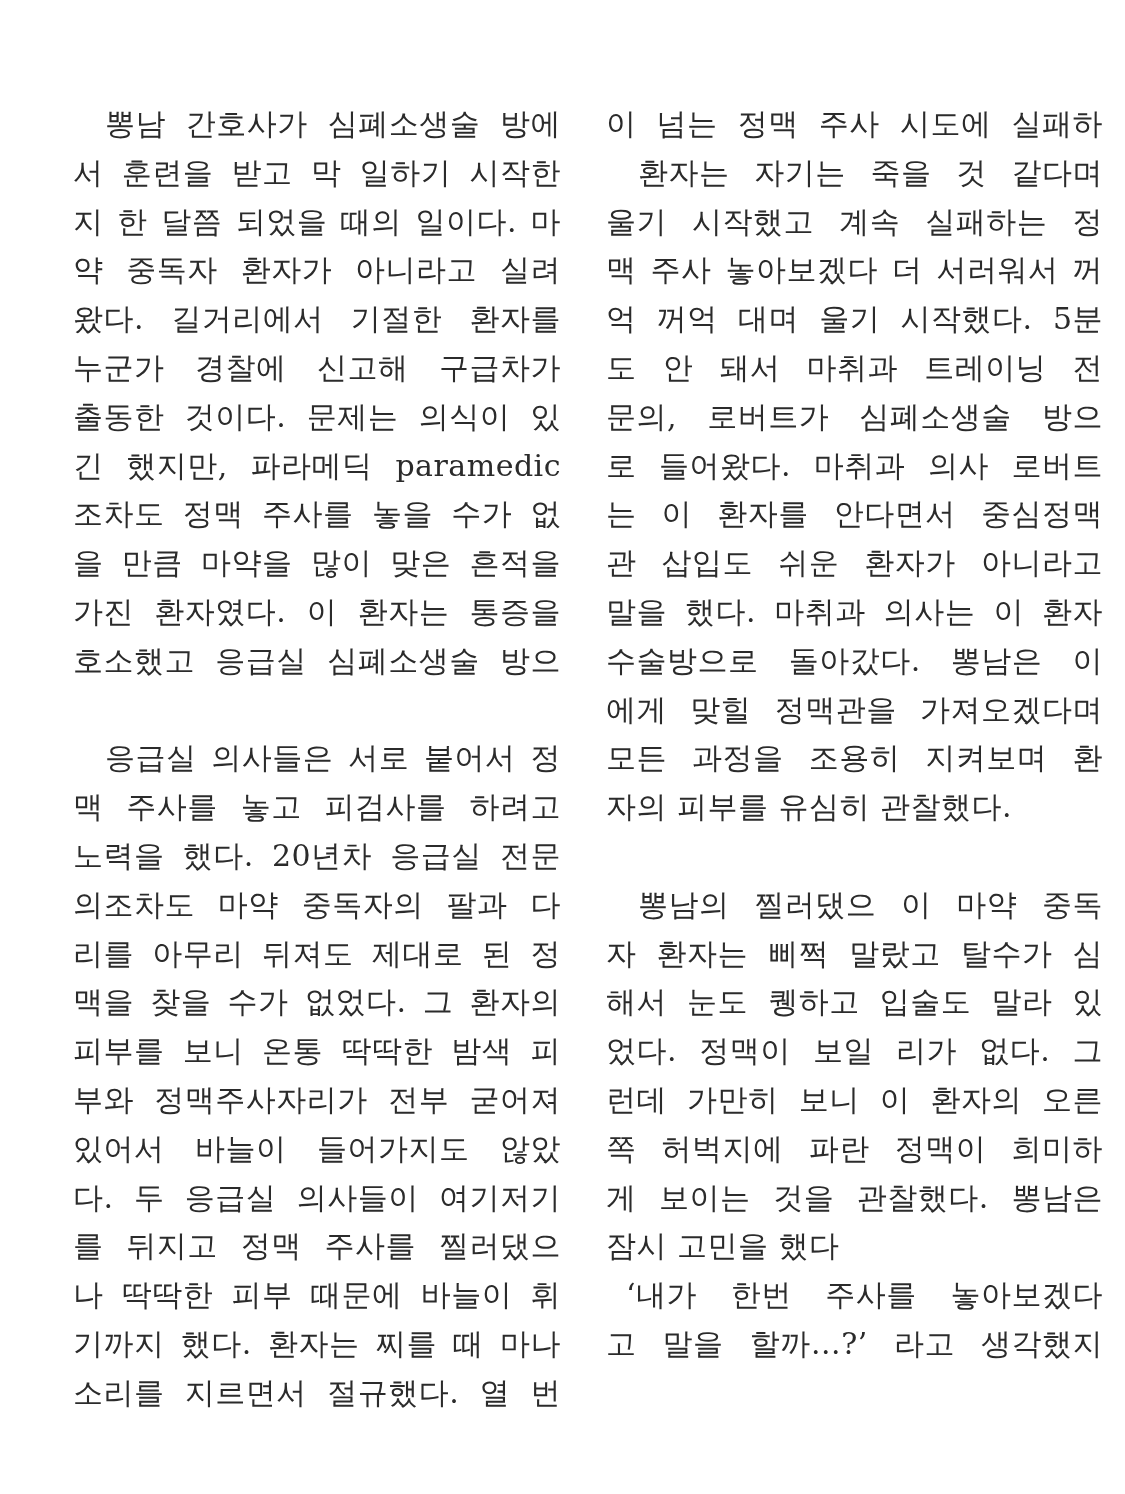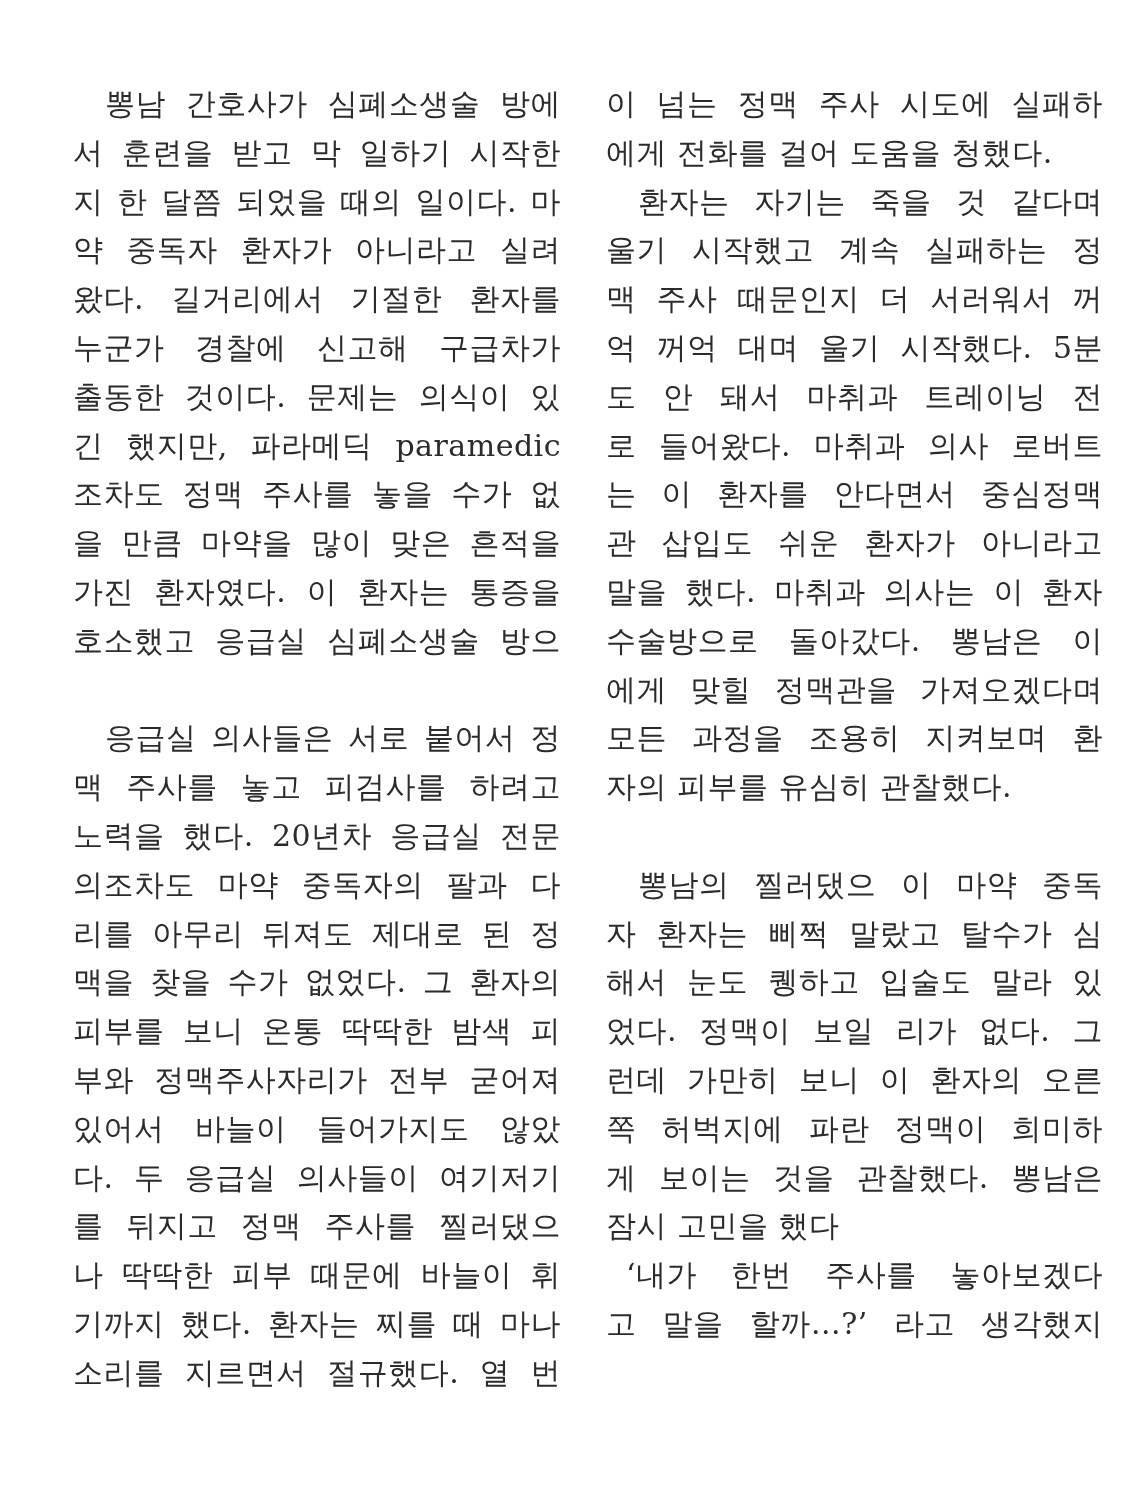--- a/index.html
+++ b/index.html
@@ -11,21 +11,21 @@
     position: relative;
     width: 1125px;
     height: 1494px;
     background: #ffffff;
     overflow: hidden;
     font-family: "DejaVu Serif", "Liberation Serif", serif;
     color: #2b2b2b;
   }
   .text-column {
     position: absolute;
-    top: 80px;
+    top: 100px;
   }
   .col-left  { left: 73px;  width: 488px; }
   .col-right { left: 606px; width: 497px; }
   .text-line {
     box-sizing: border-box;
     height: 48.8px;
     line-height: 48.8px;
     font-size: 30px;
     text-align: justify;
     text-align-last: justify;
@@ -66,26 +66,26 @@
       <div class="text-line">부와 정맥주사자리가 전부 굳어져</div>
       <div class="text-line">있어서 바늘이 들어가지도 않았</div>
       <div class="text-line">다. 두 응급실 의사들이 여기저기</div>
       <div class="text-line">를 뒤지고 정맥 주사를 찔러댔으</div>
       <div class="text-line">나 딱딱한 피부 때문에 바늘이 휘</div>
       <div class="text-line">기까지 했다. 환자는 찌를 때 마나</div>
       <div class="text-line">소리를 지르면서 절규했다. 열 번</div>
     </div>
   <div class="text-column col-right">
       <div class="text-line">이 넘는 정맥 주사 시도에 실패하</div>
-      <div class="text-line end">에게 전화를 걸어 도움을 청했다.</div>
       <div class="text-line indent">환자는 자기는 죽을 것 같다며</div>
       <div class="text-line">울기 시작했고 계속 실패하는 정</div>
-      <div class="text-line">맥 주사 때문인지 더 서러워서 꺼</div>
+      <div class="text-line">맥 주사 놓아보겠다 더 서러워서 꺼</div>
       <div class="text-line">억 꺼억 대며 울기 시작했다. 5분</div>
       <div class="text-line">도 안 돼서 마취과 트레이닝 전</div>
+      <div class="text-line">문의, 로버트가 심폐소생술 방으</div>
       <div class="text-line">로 들어왔다. 마취과 의사 로버트</div>
       <div class="text-line">는 이 환자를 안다면서 중심정맥</div>
       <div class="text-line">관 삽입도 쉬운 환자가 아니라고</div>
       <div class="text-line">말을 했다. 마취과 의사는 이 환자</div>
       <div class="text-line">수술방으로 돌아갔다. 뽕남은 이</div>
       <div class="text-line">에게 맞힐 정맥관을 가져오겠다며</div>
       <div class="text-line">모든 과정을 조용히 지켜보며 환</div>
       <div class="text-line end">자의 피부를 유심히 관찰했다.</div>
       <div class="text-line gap"></div>
       <div class="text-line indent">뽕남의 찔러댔으 이 마약 중독</div>

